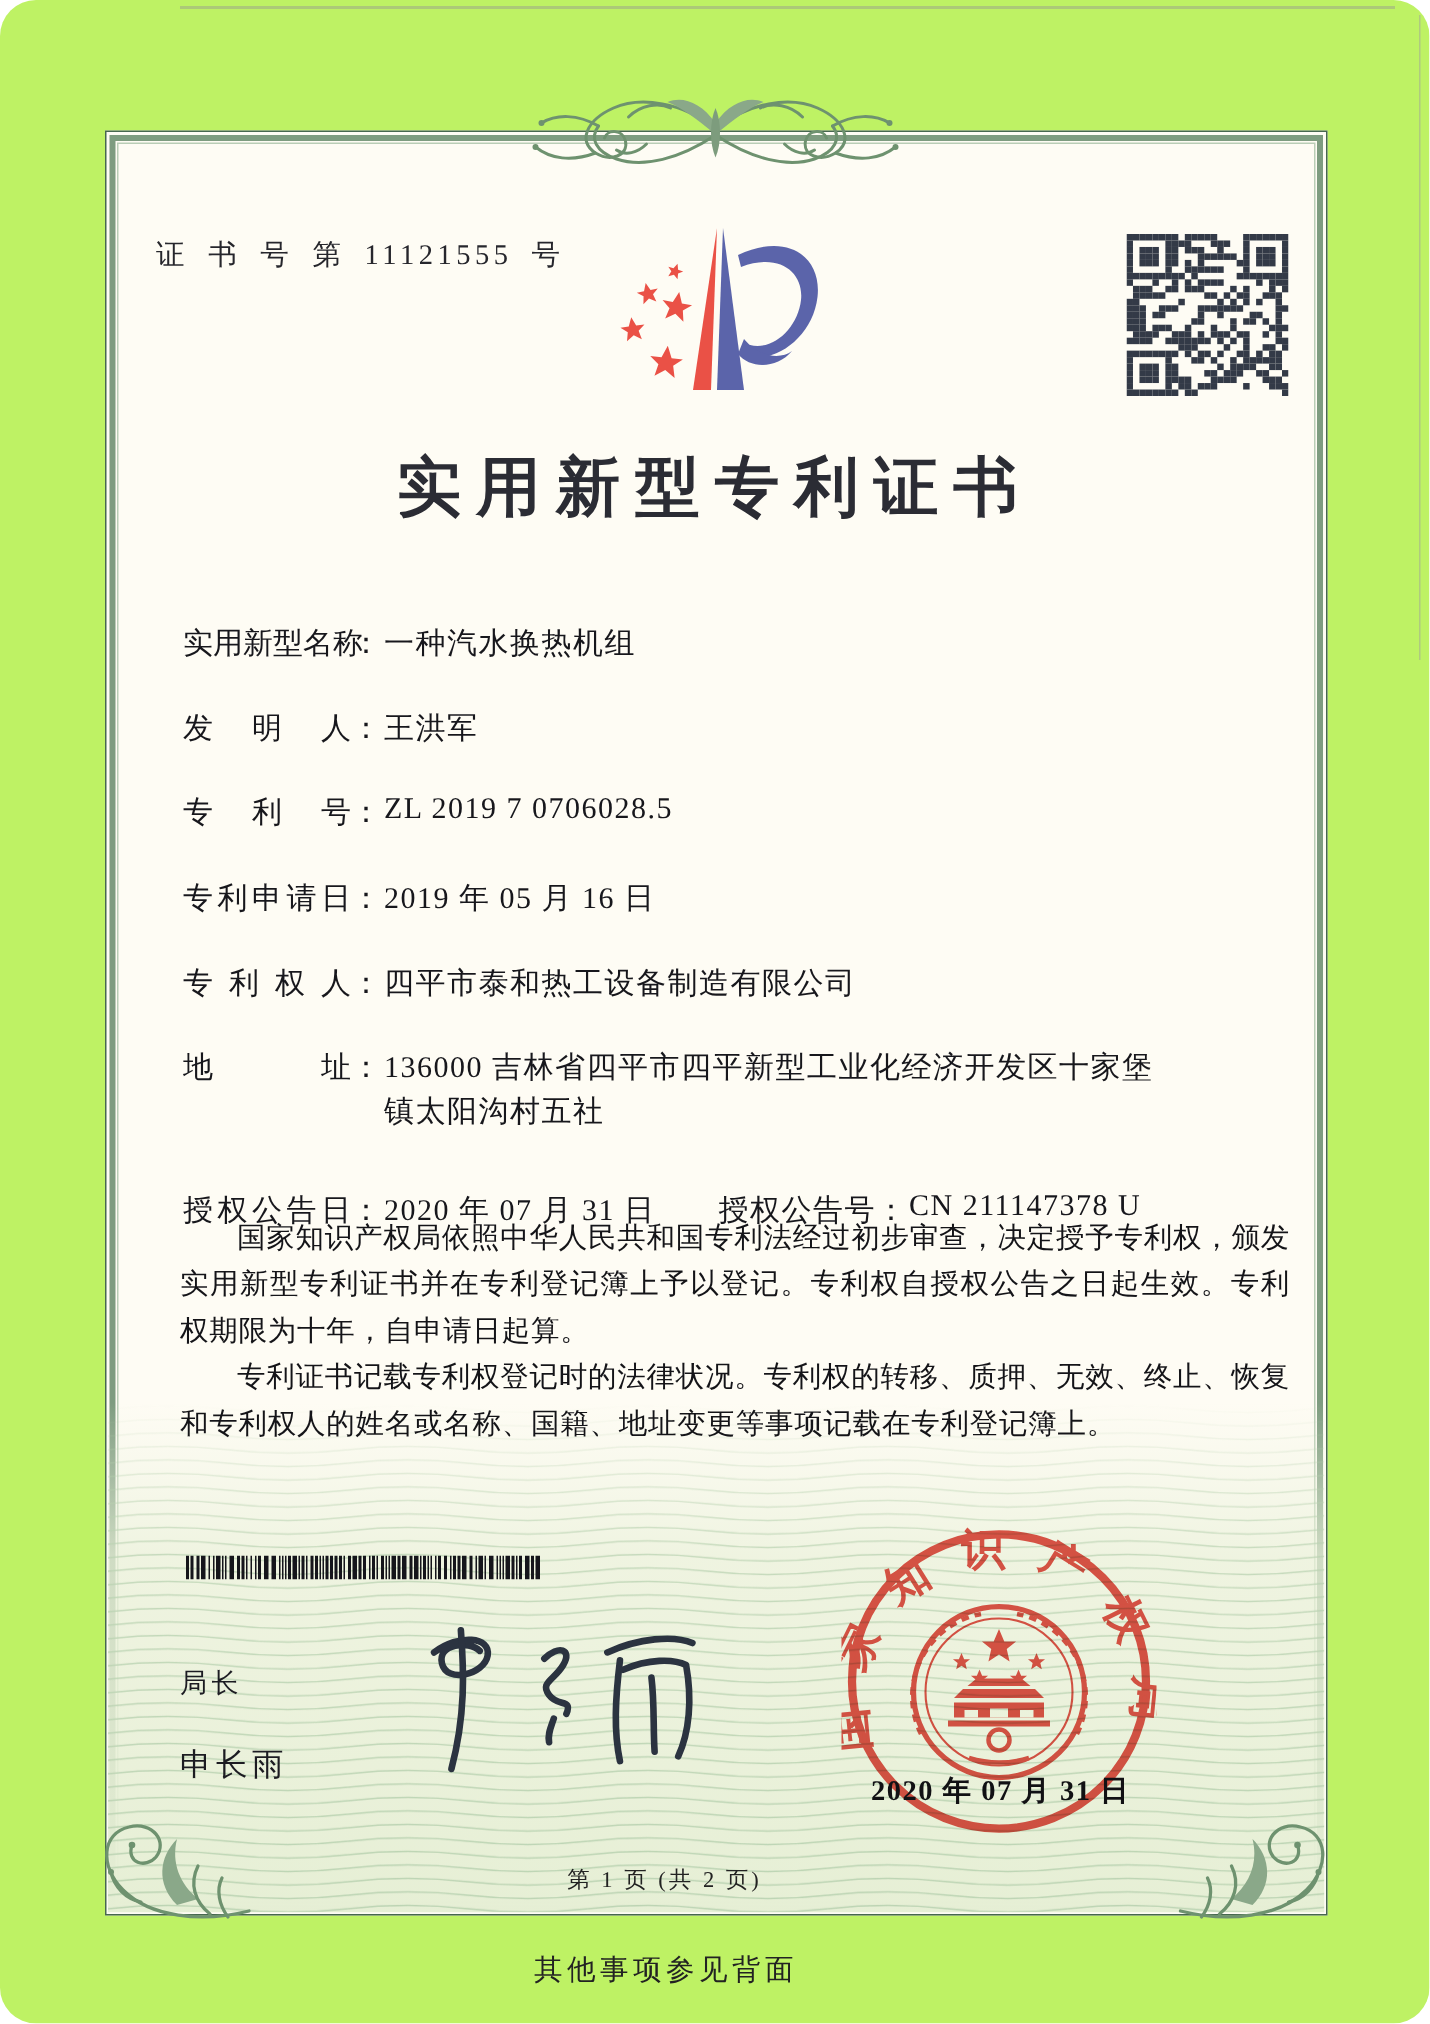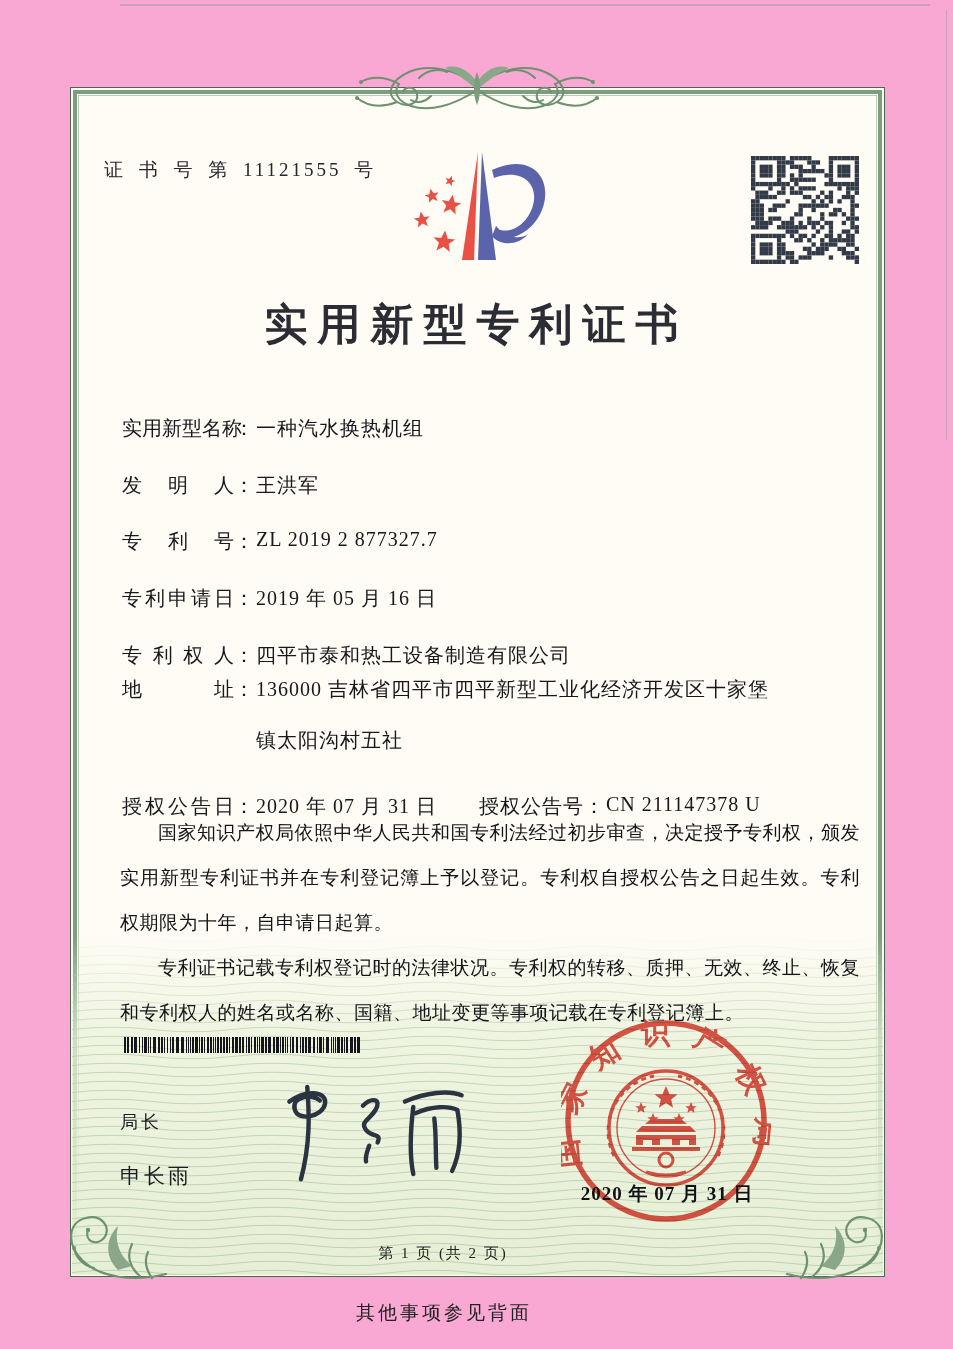--- a/index.html
+++ b/index.html
@@ -1,20 +1,20 @@
 <!DOCTYPE html>
 <html><head>
 <meta charset="utf-8">
 <style>
   * { margin:0; padding:0; box-sizing:border-box; }
   html,body { background:#ffffff; }
   body { font-family:"Liberation Serif","DejaVu Serif",serif; }
   #page {
     position:relative; width:953px; height:1349px; margin:0 auto;
-    background:#f9a8d4; overflow:hidden; color:#1f1f24;
+    background:#bef264; overflow:hidden; color:#1f1f24;border-radius:24px;
   }
   .abs { position:absolute; }
 
   
   .scan-top { left:120px; top:4px; width:810px; height:2px; background:rgba(150,150,145,.45); }
   .scan-right { left:946px; top:10px; width:1px; height:430px; background:rgba(160,160,155,.5); }
 
   
   .frame { left:70px; top:87px; width:815px; height:1190px; border:1px solid #47674f; background:#fefcf4; }
   .frame-inner { position:absolute; inset:2px; border:4px solid #7e9c80; }
@@ -31,21 +31,21 @@
   .title { left:0; top:296px; width:953px; text-align:center; font-size:43px; font-weight:700;
            letter-spacing:10px; color:#2b2c34; }
 
   .frow { left:122px; font-size:20px; color:#17171c; white-space:nowrap; }
   .flabel { display:inline-block; width:112px; text-align:justify; text-align-last:justify; vertical-align:top; }
   .flabel.natural { width:auto; text-align:left; text-align-last:left; letter-spacing:1px; }
   .fcolon { display:inline-block; vertical-align:top; }
   .fvalue { display:inline-block; vertical-align:top; letter-spacing:1px; margin-left:2px; }
   .addr2 { left:256px; top:727px; font-size:20px; letter-spacing:1px; color:#17171c; }
 
-  .body-text { left:120px; top:810px; width:740px; font-size:19px; line-height:45px;
+  .body-text { left:120px; top:810px; width:740px; font-size:19px; line-height:31px;
                text-align:justify; color:#141418; letter-spacing:0.5px; }
   .body-text p { text-indent:2em; }
 
   .barcode { left:124px; top:1037px; width:238px; height:16px; }
 
   .signer-title { left:120px; top:1110px; font-size:18px; letter-spacing:3px; color:#1c1c22; }
   .signer-name  { left:120px; top:1147px; font-size:21px; letter-spacing:3px; color:#1c1c22;margin-top:15px; }
   .signature { left:260px; top:1078px; width:210px; height:106px; }
 
   .seal { left:561px; top:1016px; width:210px; height:210px; opacity:.92; mix-blend-mode:multiply; }
@@ -497,29 +497,29 @@
 
   <div class="abs title">实用新型专利证书</div>
 
   <div class="abs frow" style="top:415px">
     <span class="flabel">实用新型名称</span><span class="fcolon">：</span><span class="fvalue">一种汽水换热机组</span>
   </div>
   <div class="abs frow" style="top:472px">
     <span class="flabel">发明人</span><span class="fcolon">：</span><span class="fvalue">王洪军</span>
   </div>
   <div class="abs frow" style="top:528px">
-    <span class="flabel">专利号</span><span class="fcolon">：</span><span class="fvalue">ZL 2019 2 877327.7</span>
+    <span class="flabel">专利号</span><span class="fcolon">：</span><span class="fvalue">ZL 2019 7 0706028.5</span>
   </div>
   <div class="abs frow" style="top:585px">
     <span class="flabel">专利申请日</span><span class="fcolon">：</span><span class="fvalue">2019 年 05 月 16 日</span>
   </div>
   <div class="abs frow" style="top:642px">
     <span class="flabel">专利权人</span><span class="fcolon">：</span><span class="fvalue">四平市泰和热工设备制造有限公司</span>
   </div>
-  <div class="abs frow" style="top:676px">
+  <div class="abs frow" style="top:698px">
     <span class="flabel">地址</span><span class="fcolon">：</span><span class="fvalue">136000 吉林省四平市四平新型工业化经济开发区十家堡</span>
   </div>
   <div class="abs addr2">镇太阳沟村五社</div>
   <div class="abs frow" style="top:793px">
     <span class="flabel">授权公告日</span><span class="fcolon">：</span><span class="fvalue" style="width:200px">2020 年 07 月 31 日</span>
     <span class="flabel natural" style="margin-left:18px">授权公告号</span><span class="fcolon">：</span><span class="fvalue">CN 211147378 U</span>
   </div>
 
   <div class="abs body-text">
     <p>国家知识产权局依照中华人民共和国专利法经过初步审查，决定授予专利权，颁发实用新型专利证书并在专利登记簿上予以登记。专利权自授权公告之日起生效。专利权期限为十年，自申请日起算。</p>

